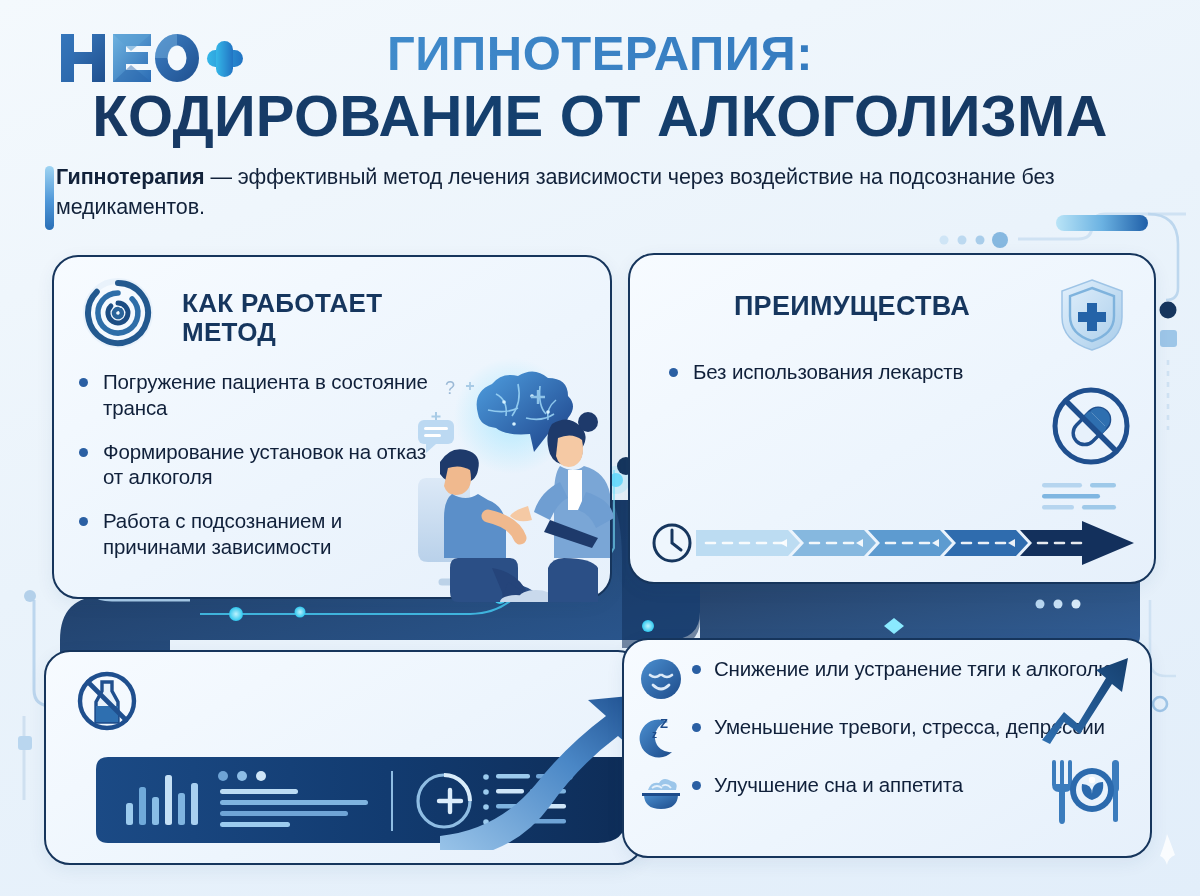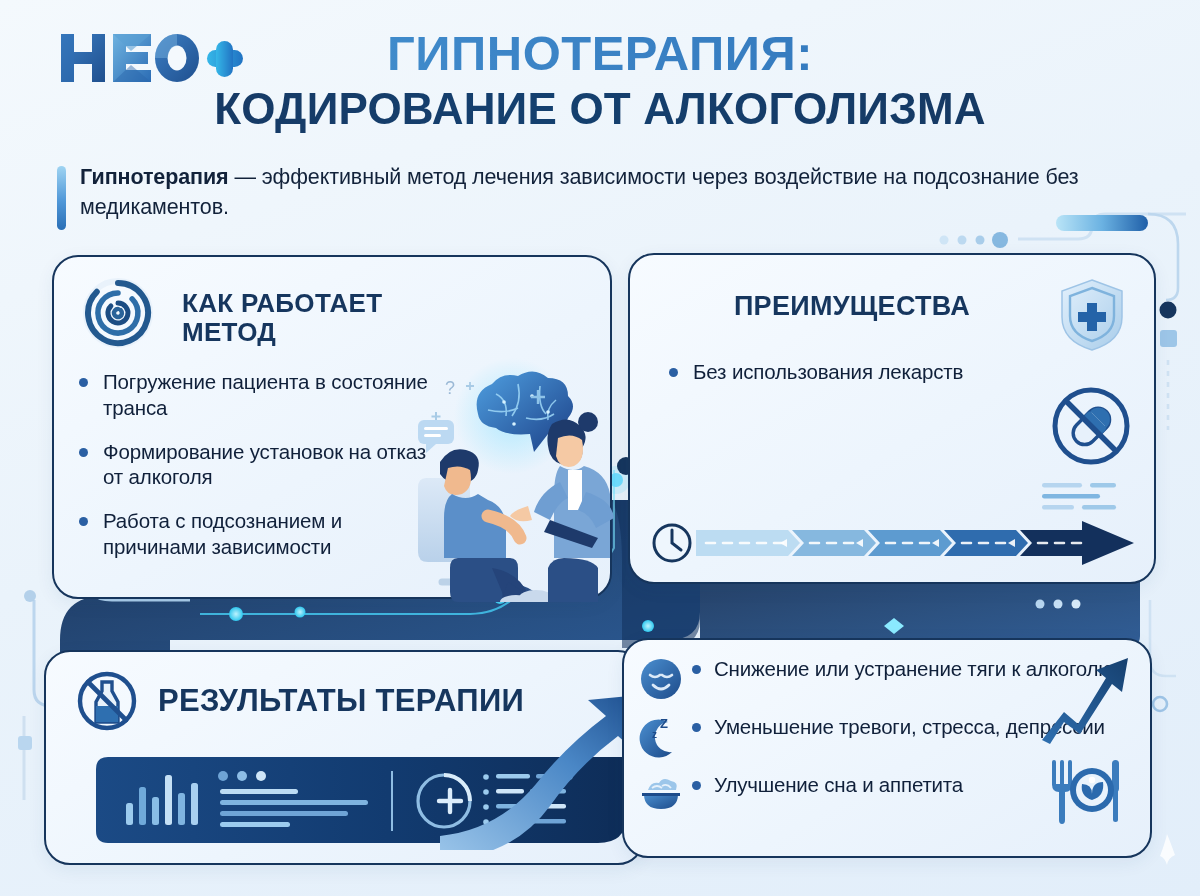--- a/index.html
+++ b/index.html
@@ -17,26 +17,26 @@
   .header { position: absolute; left: 0; top: 0; width: 1200px; height: 250px; }
   .logo { position: absolute; left: 57px; top: 24px; width: 186px; height: 70px; }
   .title-wrap { position: absolute; left: 0; top: 28px; width: 1200px; text-align: center; }
   .title-line1 {
     font-size: 49px; font-weight: 800; letter-spacing: 0.5px;
     background: linear-gradient(90deg, #4a9fd6 0%, #3d86c8 40%, #2c6fb5 100%);
     -webkit-background-clip: text; background-clip: text; color: transparent;
     line-height: 1.06;
   }
   .title-line2 {
-    font-size: 44px; font-weight: 800; letter-spacing: 0.2px;
+    font-size: 58px; font-weight: 800; letter-spacing: 0.2px;
     background: linear-gradient(90deg, #18365f 0%, #14406f 45%, #16365e 100%);
     -webkit-background-clip: text; background-clip: text; color: transparent;
     line-height: 1.12; margin-top: 4px;
   }
-  .lede { position: absolute; left: 45px; top: 163px; width: 1080px; display: flex; gap: 14px; margin-left: 12px; }
+  .lede { position: absolute; left: 45px; top: 163px; width: 1080px; display: flex; gap: 2px; }
   .lede-bar {
     width: 9px; height: 64px; border-radius: 5px; flex: 0 0 9px; margin-top: 3px;
     background: linear-gradient(180deg, #9fd4f2 0%, #4f97d8 55%, #2a6fb6 100%);
   }
   .lede-text { font-size: 21.5px; line-height: 1.38; color: #12223a; letter-spacing: -0.1px; }
   .lede-text b { font-weight: 700; }
 
   
   .card {
     position: absolute; border: 2px solid #16355c; border-radius: 26px;
@@ -380,21 +380,20 @@
 </div>
 
 <div class="card card-res">
   <div class="res-head">
     <svg class="nobottle" viewBox="0 0 62 62">
       <circle cx="31" cy="31" r="27" fill="none" stroke="#1f4f8e" stroke-width="4.4"></circle>
       <path d="M26 12 h10 v9 l6 11 v20 h-22 v-20 l6 -11 z" fill="#e8f2fb" stroke="#1f4f8e" stroke-width="3.4"></path>
       <path d="M20 36 h22 v16 h-22 z" fill="#2e6fb0"></path>
       <path d="M12 12 L50 50" stroke="#1f4f8e" stroke-width="4.6" stroke-linecap="round"></path>
     </svg>
-    <div class="card-title" style="font-size:31px;">РЕЗУЛЬТАТЫ ТЕРАПИИ</div>
   </div>
 
   <svg class="res-panel" viewBox="0 0 530 86">
     <defs>
         <linearGradient id="panG" x1="0" y1="0" x2="1" y2="0">
       <stop offset="0%" stop-color="#1b4a85"></stop>
           <stop offset="55%" stop-color="#123b70"></stop>
           <stop offset="100%" stop-color="#0e2d58"></stop>
         </linearGradient>
       </defs>

